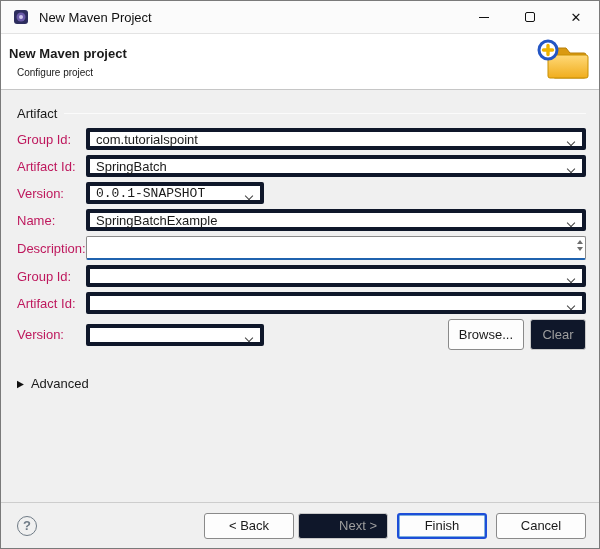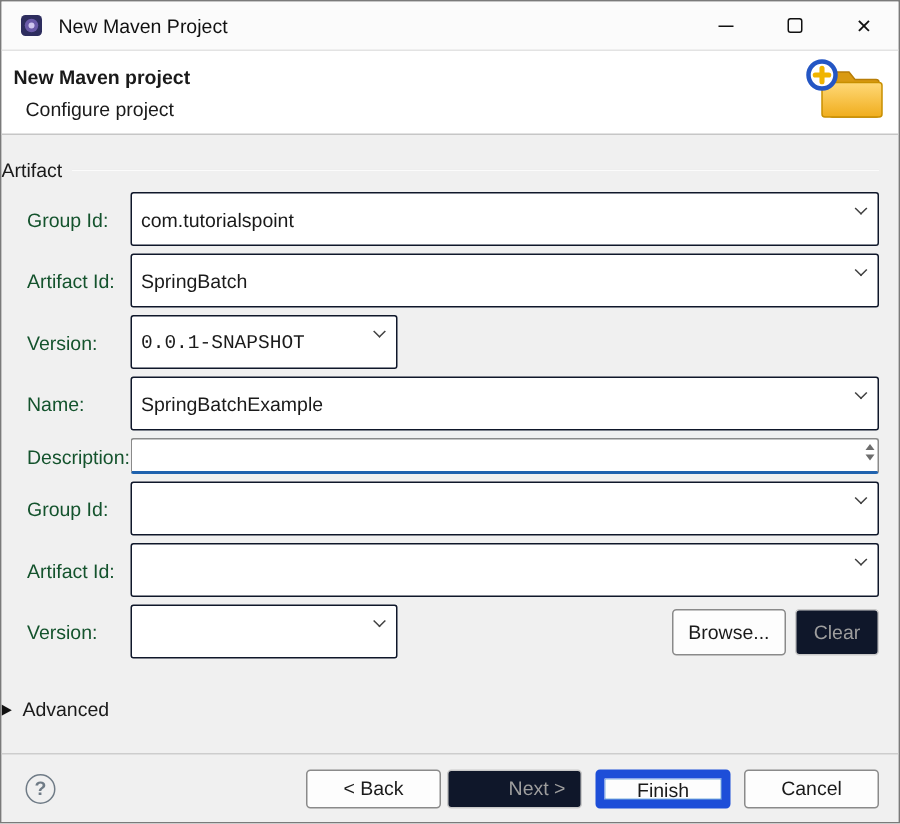--- a/index.html
+++ b/index.html
@@ -19,33 +19,33 @@
   .win-controls { margin-left:auto; display:flex; height:100%; }
   .win-btn { width:46px; height:100%; border:0; background:transparent; display:flex; align-items:center; justify-content:center; cursor:pointer; font-family:inherit; }
   .glyph-min { width:10px; height:1px; background:#111; display:block; }
   .glyph-max { width:10px; height:10px; border:1px solid #111; border-radius:2px; display:block; }
   .glyph-close { font-size:13px; color:#111; line-height:1; }
 
   
   .header { background:#ffffff; border-top:1px solid #e3e3e3; border-bottom:1px solid #c6c6c6; height:57px; flex:0 0 auto; display:flex; align-items:center; position:relative; }
   .header-text { padding-left:8px; }
   .h-title { font-weight:bold; font-size:13px; margin-bottom:6px; }
-  .h-sub { font-size:13px; padding-left:8px; color:#1a1a1a; }
+  .h-sub { font-size:10px; padding-left:8px; color:#1a1a1a; }
   .banner-icon { position:absolute; right:10px; top:4px; width:52px; height:48px; }
 
   
-  .content { flex:1 1 auto; padding:6px 13px 0 0; background:#f0f0f0; }
+  .content { flex:1 1 auto; padding:6px 13px 0 16px; background:#f0f0f0; }
   .group-head { display:flex; align-items:center; margin-top:10px; margin-bottom:7px; }
   .group-head .legend { color:#1a1a1a; }
   .group-head .rule { flex:1; height:1px; background:#d2d2d2; margin-left:7px; border-bottom:1px solid #fbfbfb; }
 
   .field-row { display:flex; align-items:center; margin-bottom:5px; }
-  .field-label { width:69px; flex:0 0 69px; color:#14532d;margin-left:17px; }
+  .field-label { width:69px; flex:0 0 69px; color:#be185d; }
   .combo {
-    height:36px; background:#ffffff; border:1px solid #0f172a; border-radius:2px;
+    height:22px; background:#ffffff; border:4px solid #0f172a; border-radius:2px;
     display:flex; align-items:center; position:relative; padding:0 20px 0 6px; cursor:default;
   }
   .combo.full { flex:1; }
   .combo.short { width:178px; flex:0 0 178px;font-family:Liberation Mono, monospace; }
   .combo-text { white-space:nowrap; overflow:hidden; }
   .combo-arrow { position:absolute; right:8px; top:7px; width:6px; height:6px;
     border-right:1.4px solid #404040; border-bottom:1.4px solid #404040; transform:rotate(45deg); }
 
   .textfield {
     flex:1; height:24px; background:#ffffff; border:1px solid #8a8a8a; border-bottom:2px solid #1f62ae;
@@ -66,21 +66,21 @@
   .advanced-row { display:flex; align-items:center; margin-top:26px; cursor:pointer; }
   .adv-arrow { font-size:9px; color:#111; margin-right:7px; transform:scaleY(1.1); }
 
   
   .footer { flex:0 0 46px; border-top:1px solid #cdcdcd; background:#f0f0f0; display:flex; align-items:center; padding:0 13px 0 16px; }
   .help-btn { width:20px; height:20px; border-radius:50%; border:1.5px solid #6f7b86; background:transparent;
     color:#6f7b86; font-size:13px; font-weight:bold; display:flex; align-items:center; justify-content:center; cursor:pointer; font-family:inherit; }
   .footer .btn { width:90px; height:26px; }
   .btn-back { margin-left:auto; }
   .btn-next { margin-left:4px;text-align:right; }
-  .btn-finish { margin-left:9px; border:6px solid #1d4ed8; box-shadow: inset 0 0 0 0.5px #0067c0; }
+  .btn-finish { margin-left:9px; border:2px solid #1d4ed8; box-shadow: inset 0 0 0 0.5px #0067c0; }
   .btn-cancel { margin-left:9px; }
 </style>
 </head>
 <body>
 
 <div class="window">
 
   <div class="titlebar">
     <span class="app-icon">
       <svg width="16" height="16" viewBox="0 0 16 16">

